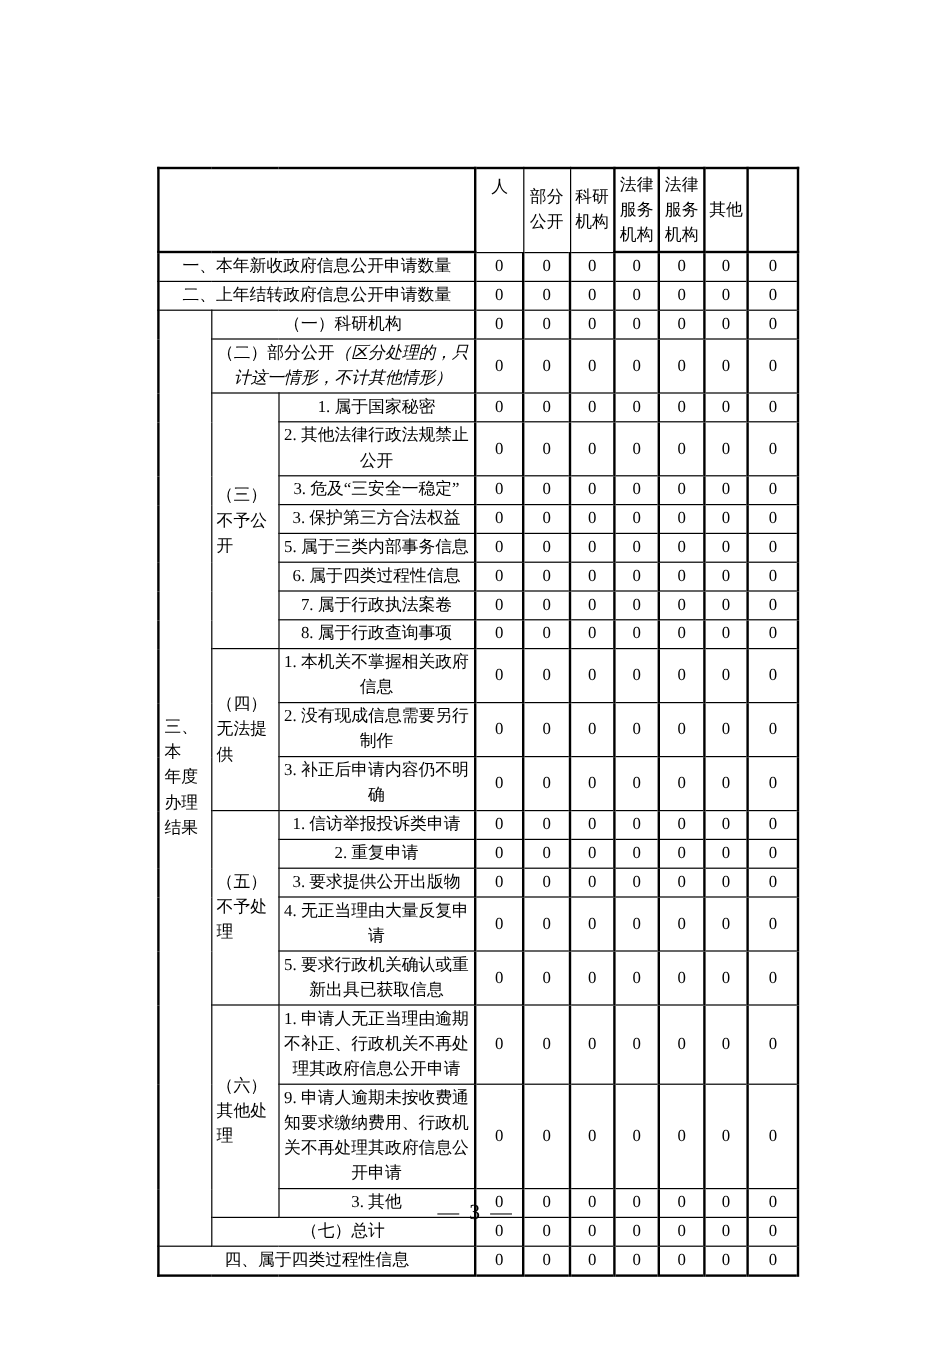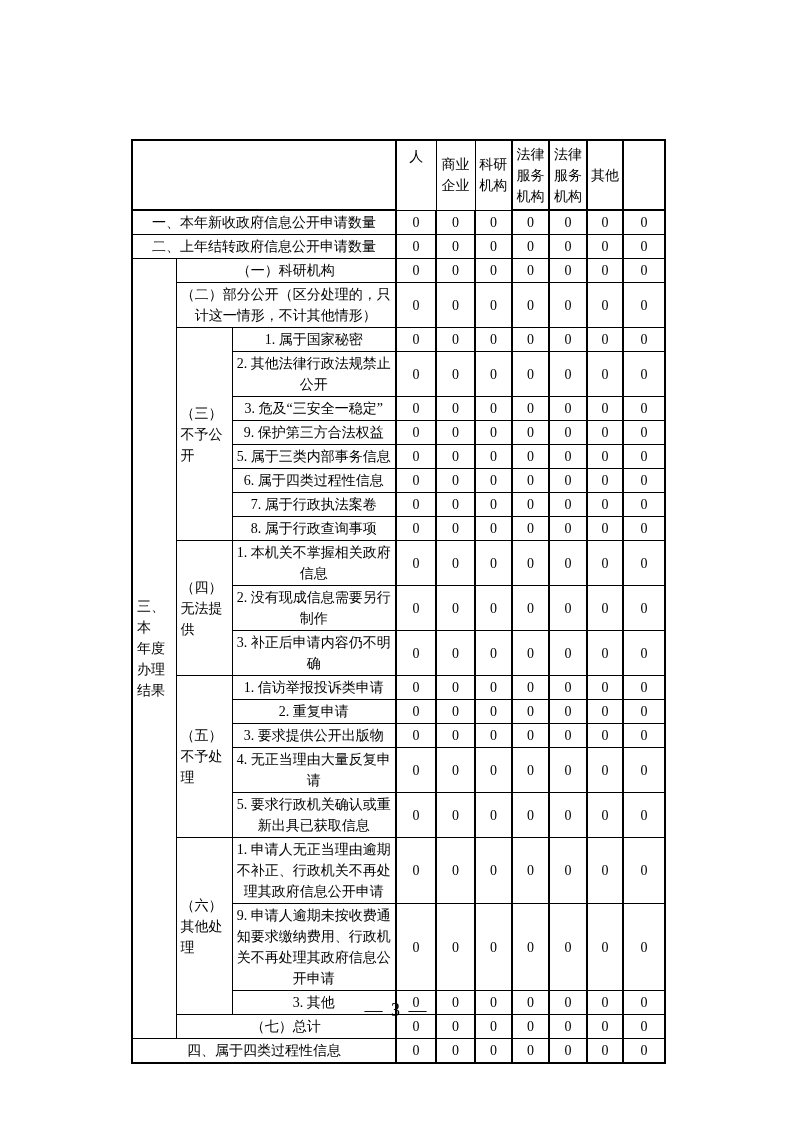--- a/index.html
+++ b/index.html
@@ -22,21 +22,21 @@
   }
   tr { height:23px; }
   tr.hdr { height:70px; }
   th.h { text-align:center; padding:2px 2px; }
   th.hb { border-width:2px; }
   th.h-top { vertical-align:top; padding-top:5px; }
   td.corner { border-width:2px; }
   td.lbl { text-align:center; padding:1px 4px; }
   td.grp { text-align:left; padding:1px 4px; white-space:pre-line; vertical-align:middle; }
   td.v { text-align:center; padding:1px 2px; border-left-width:2px; border-right-width:2px; }
-  .note { }
+  .note { font-style:italic; }
   .pagenum {
     position:absolute; left:0; right:0; top:1000px;
     text-align:center; font-size:18px; letter-spacing:2px;
   }
 </style>
 </head>
 <body>
 
 <div class="page">
 
@@ -51,21 +51,21 @@
       <col style="width:37px">
         <col style="width:38px">
         <col style="width:36px">
       <col style="width:42px">
     </colgroup>
 
     <tbody>
         <tr class="hdr">
       <td class="corner" colspan="3"></td>
       <th class="h h-top">人</th>
-      <th class="h">商业企业</th>
+      <th class="h">部分公开</th>
       <th class="h">科研机构</th>
       <th class="h hb">法律服务机构</th>
       <th class="h hb">法律服务机构</th>
       <th class="h hb">其他</th>
       <th class="h hb"></th>
     </tr>
 
     <tr>
       <td class="lbl" colspan="3">一、本年新收政府信息公开申请数量</td>
       <td class="v">0</td>
@@ -141,21 +141,21 @@
           <td class="lbl">3. 危及“三安全一稳定”</td>
           <td class="v">0</td>
           <td class="v">0</td>
           <td class="v">0</td>
           <td class="v">0</td>
           <td class="v">0</td>
           <td class="v">0</td>
           <td class="v">0</td>
         </tr>
     <tr>
-          <td class="lbl">9. 保护第三方合法权益</td>
+          <td class="lbl">3. 保护第三方合法权益</td>
           <td class="v">0</td>
           <td class="v">0</td>
           <td class="v">0</td>
           <td class="v">0</td>
           <td class="v">0</td>
           <td class="v">0</td>
           <td class="v">0</td>
         </tr>
     <tr>
           <td class="lbl">5. 属于三类内部事务信息</td>

